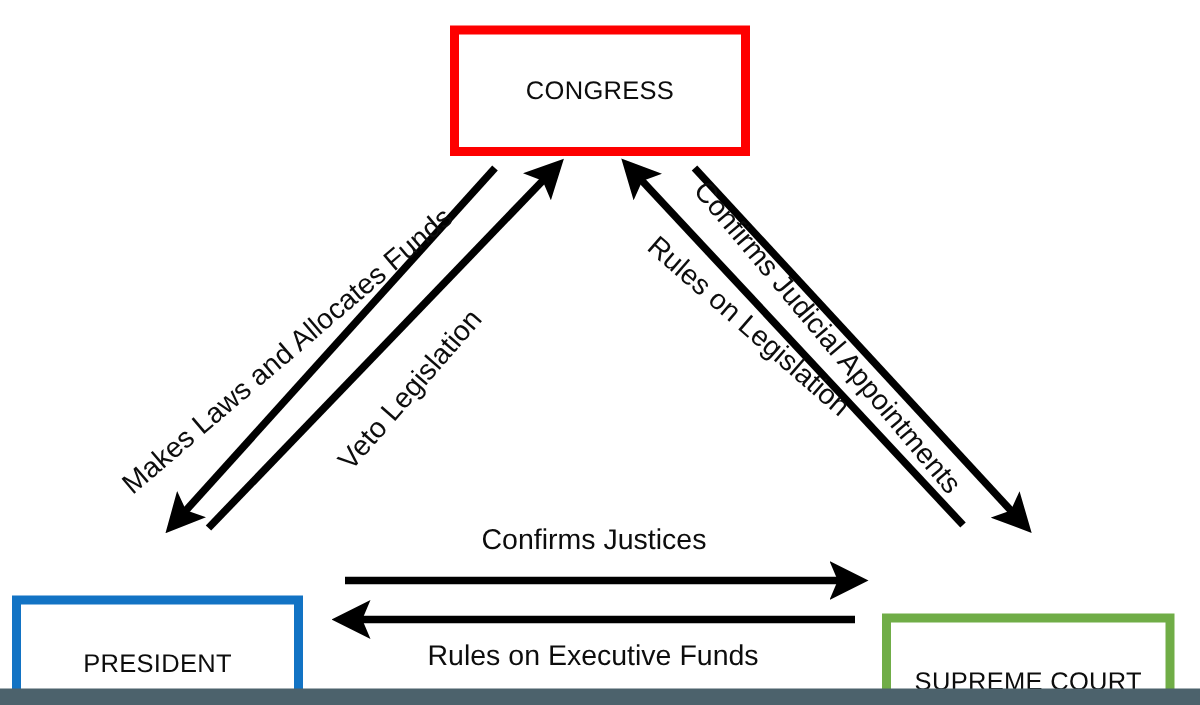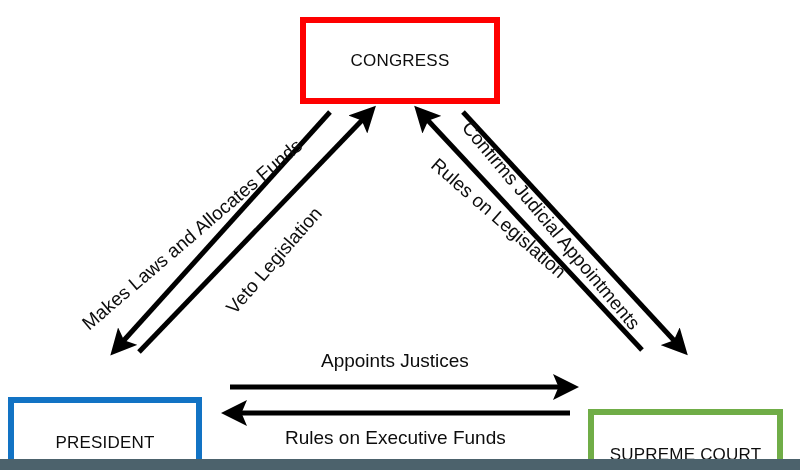--- a/index.html
+++ b/index.html
@@ -143,18 +143,18 @@
   </div>
 
   <div class="node-box" id="node-supreme-court">
     <span class="node-label">SUPREME COURT</span>
   </div>
 
   <div class="edge-label" id="label-makes-laws">Makes Laws and Allocates Funds</div>
   <div class="edge-label" id="label-veto">Veto Legislation</div>
   <div class="edge-label" id="label-confirms">Confirms Judicial Appointments</div>
   <div class="edge-label" id="label-rules-legislation">Rules on Legislation</div>
-  <div class="edge-label" id="label-appoints-justices">Appoints Justices</div>
+  <div class="edge-label" id="label-appoints-justices">Confirms Justices</div>
   <div class="edge-label" id="label-rules-executive">Rules on Executive Funds</div>
 
   <div id="bottom-bar"></div>
 
 </div>
 
 </body></html>

